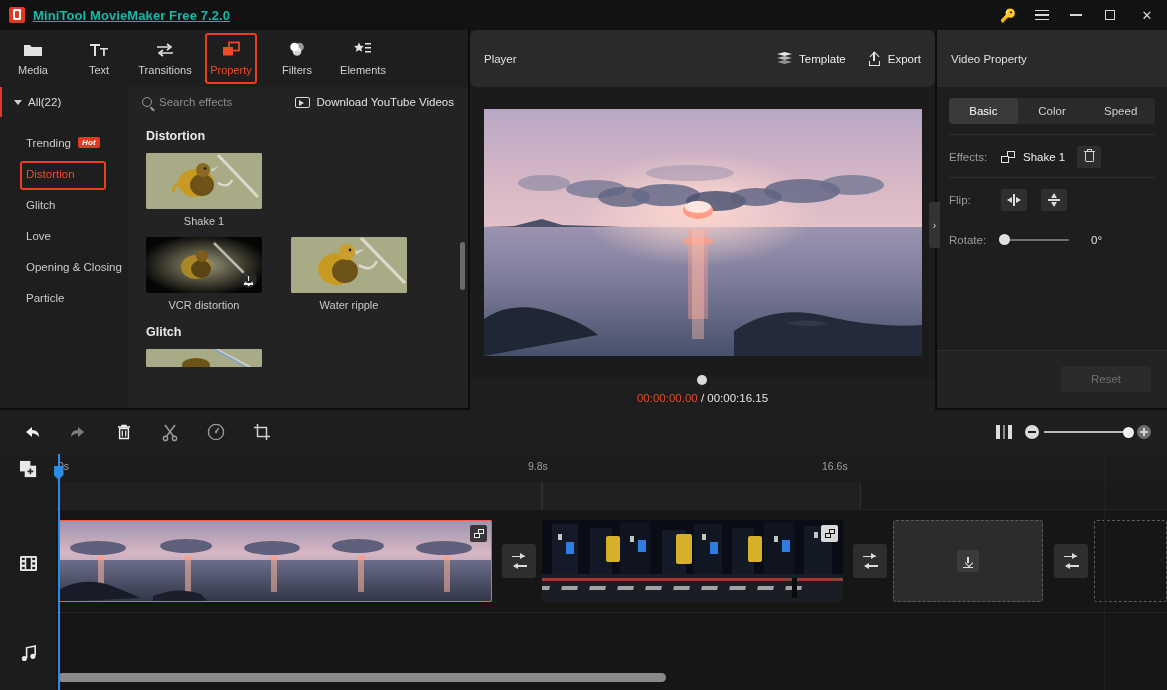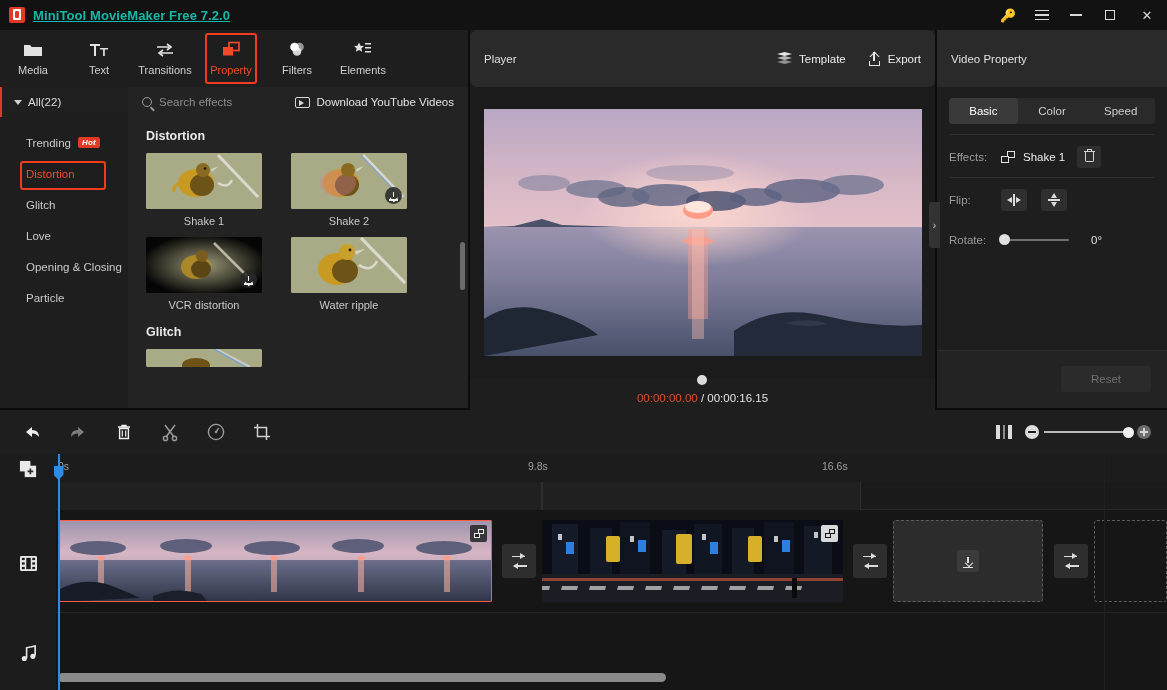--- a/index.html
+++ b/index.html
@@ -432,39 +432,20 @@
               <path d="M72 30 q10 6 14 -3" stroke="#ddd8cc" stroke-width="2.4" fill="none"></path>
               <ellipse cx="50" cy="30" rx="18" ry="14" fill="#c99a22"></ellipse>
               <ellipse cx="56" cy="32" rx="12" ry="11" fill="#6e5318"></ellipse>
               <circle cx="57" cy="17" r="7" fill="#8a6a20"></circle>
               <circle cx="59" cy="15.5" r="1.3" fill="#201a08"></circle>
               <path d="M65 16 l8 -3 -7 6z" fill="#cfcfc0"></path>
               <path d="M34 30 q-8 3 -6 9" stroke="#c99a22" stroke-width="3" fill="none"></path>
             </svg>
           </div>
           <div class="cname">Shake 1</div>
-        </div>
-        <div class="card">
-          <div class="thumb">
-            <svg class="bird" viewBox="0 0 116 56" preserveAspectRatio="none">
-              <rect width="116" height="56" fill="#a9ab86"></rect>
-              <path d="M72 2 L112 44" stroke="#ddd8cc" stroke-width="3"></path>
-              <path d="M70 2 L110 44" stroke="#7aa0d8" stroke-width="1.4" opacity=".8"></path>
-              <ellipse cx="50" cy="30" rx="18" ry="14" fill="#c99a22"></ellipse>
-              <ellipse cx="56" cy="32" rx="12" ry="11" fill="#6e5318"></ellipse>
-              <ellipse cx="47" cy="30" rx="18" ry="13" fill="#d87ba8" opacity=".35"></ellipse>
-              <circle cx="57" cy="17" r="7" fill="#8a6a20"></circle>
-              <path d="M65 16 l8 -3 -7 6z" fill="#cfcfc0"></path>
-            </svg>
-            <div class="dl">
-                <span class="arr"></span>
-                <i class="bar"></i>
-              </div>
-          </div>
-          <div class="cname">Shake 2</div>
         </div>
       </div>
       <div class="row">
         <div class="card">
           <div class="thumb dark">
             <svg class="bird" viewBox="0 0 116 56" preserveAspectRatio="none">
               <defs>
                 <radialGradient id="vig" cx="50%" cy="50%" r="55%">
                   <stop offset="0%" stop-color="#9a9878"></stop>
                   <stop offset="55%" stop-color="#4a4838"></stop>

